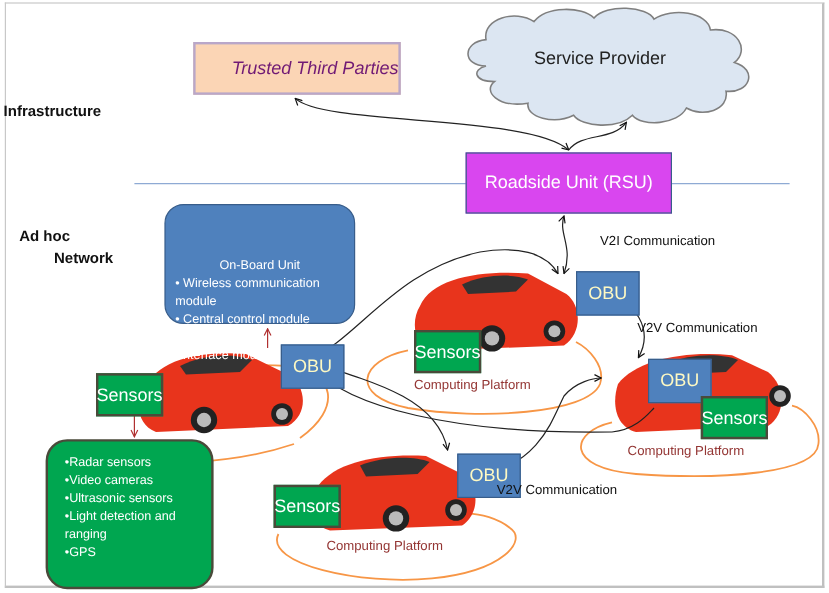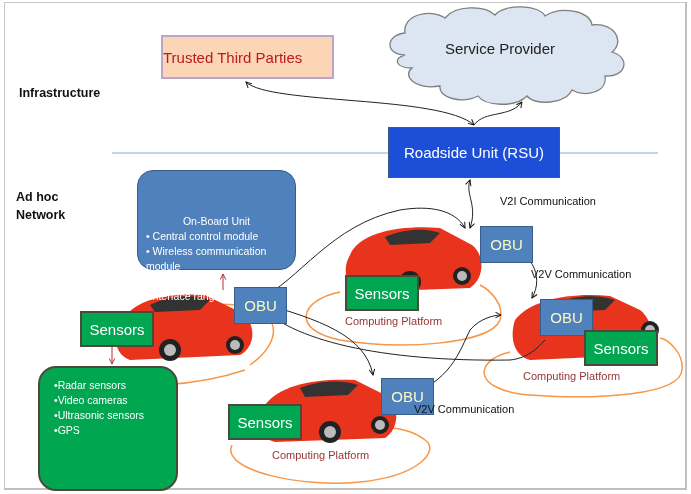--- a/index.html
+++ b/index.html
@@ -12,37 +12,37 @@
       position: absolute; left: 4px; top: 2px; width: 683px; height: 488px;
       border: 1px solid #c8c8c8; border-right: 2px solid #c0c0c0; border-bottom: 2px solid #c0c0c0;
       box-sizing: border-box;
     }
     svg.links { position: absolute; left: 0; top: 0; width: 691px; height: 494px; }
     .abs { position: absolute; box-sizing: border-box; }
     .section-label { font-weight: bold; font-size: 12.5px; color: #111; line-height: 20px; }
     .ttp {
       left: 161px; top: 35px; width: 173px; height: 44px;
       background: #fbd5b5; border: 2px solid #b9a7c9;
-      display: flex; align-items: center; justify-content: flex-start;
-      font-size: 15px; color: #b91c1c;
+      display: flex; align-items: center; justify-content: flex-end;
+      font-size: 15px; color: #701a75; font-style: italic;
     }
     .cloud-text { left: 420px; top: 40px; width: 160px; text-align: center; font-size: 15px; color: #222; }
     .rsu {
       left: 388px; top: 127px; width: 172px; height: 51px;
-      background: #1d4ed8; border: 1px solid #385d8a;
+      background: #d946ef; border: 1px solid #385d8a;
       display: flex; align-items: center; justify-content: center;
       color: #ffffff; font-size: 15px;
     }
     .obu {
       width: 53px; height: 37px; background: #4f81bd; border: 1px solid #385d8a;
       display: flex; align-items: center; justify-content: center;
       color: #fef9c3; font-size: 15px; margin-left: 36px;
     }
     .sensors {
-      width: 74px; height: 36px; background: #00a650; border: 2px solid #4a4a3a;
+      width: 56px; height: 36px; background: #00a650; border: 2px solid #4a4a3a;
       display: flex; align-items: center; justify-content: center;
       color: #fff; font-size: 15px;
     }
     .obu-card {
       left: 137px; top: 170px; width: 159px; height: 100px;
       background: #4f81bd; border: 1px solid #385d8a; border-radius: 16px;
       color: #fff; font-size: 10.5px; line-height: 15px; padding: 5px 8px;
     }
     .obu-card .title { text-align: center; margin-top: 38px; }
     .sensor-card {
@@ -116,44 +116,45 @@
   <path d="M502,244 C530,250 545,275 532,298" fill="none" stroke="#222" stroke-width="1" marker-start="url(#arr)" marker-end="url(#arr)"></path>
   <path d="M258,300 C300,280 330,225 400,210 C430,205 455,210 465,228" fill="none" stroke="#222" stroke-width="1" marker-start="url(#arr)" marker-end="url(#arr)"></path>
   <path d="M258,302 C320,320 365,335 373,375" fill="none" stroke="#222" stroke-width="1" marker-end="url(#arr)"></path>
   <path d="M258,304 C290,340 380,362 510,360 C530,358 540,345 545,340" fill="none" stroke="#222" stroke-width="1"></path>
   <path d="M402,396 C450,385 460,350 470,330 C480,318 495,315 501,315" fill="none" stroke="#222" stroke-width="1" marker-start="url(#arr)" marker-end="url(#arr)"></path>
 
   <line x1="223" y1="290" x2="223" y2="274" stroke="#b03030" stroke-width="1" marker-end="url(#arrRed)"></line>
   <line x1="112" y1="346" x2="112" y2="364" stroke="#b03030" stroke-width="1" marker-end="url(#arrRed)"></line>
 </svg>
 
-<div class="abs section-label" style="left:19px; top:83px;">Infrastructure</div>
+<div class="abs section-label" style="left:3px; top:83px;">Infrastructure</div>
 <div class="abs section-label" style="left:16px; top:187px;">Ad hoc</div>
-<div class="abs section-label" style="left:16px; top:205px;">Network</div>
+<div class="abs section-label" style="left:0; top:205px;padding-left:45px;">Network</div>
 
 <div class="abs ttp">
   <span>Trusted Third Parties</span>
 </div>
 <div class="abs cloud-text">Service Provider</div>
 <div class="abs rsu">
   <span>Roadside Unit (RSU)</span>
 </div>
 
 <div class="abs obu-card">
   <div class="title">On-Board Unit</div>
+  <div>• Wireless communication module</div>
   <div>• Central control module</div>
-  <div>• Wireless communication module</div>
   <div>•GPS module</div>
-  <div>•Interface ranging</div>
+  <div>•Interface module</div>
 </div>
 
 <div class="abs sensor-card">
   <div>•Radar sensors</div>
   <div>•Video cameras</div>
   <div>•Ultrasonic sensors</div>
+  <div>•Light detection and ranging</div>
   <div>•GPS</div>
 </div>
 
 <div class="abs obu" style="left:198px; top:287px;">
   <span>OBU</span>
 </div>
 <div class="abs sensors" style="left:80px; top:311px;">
   <span>Sensors</span>
 </div>
 

